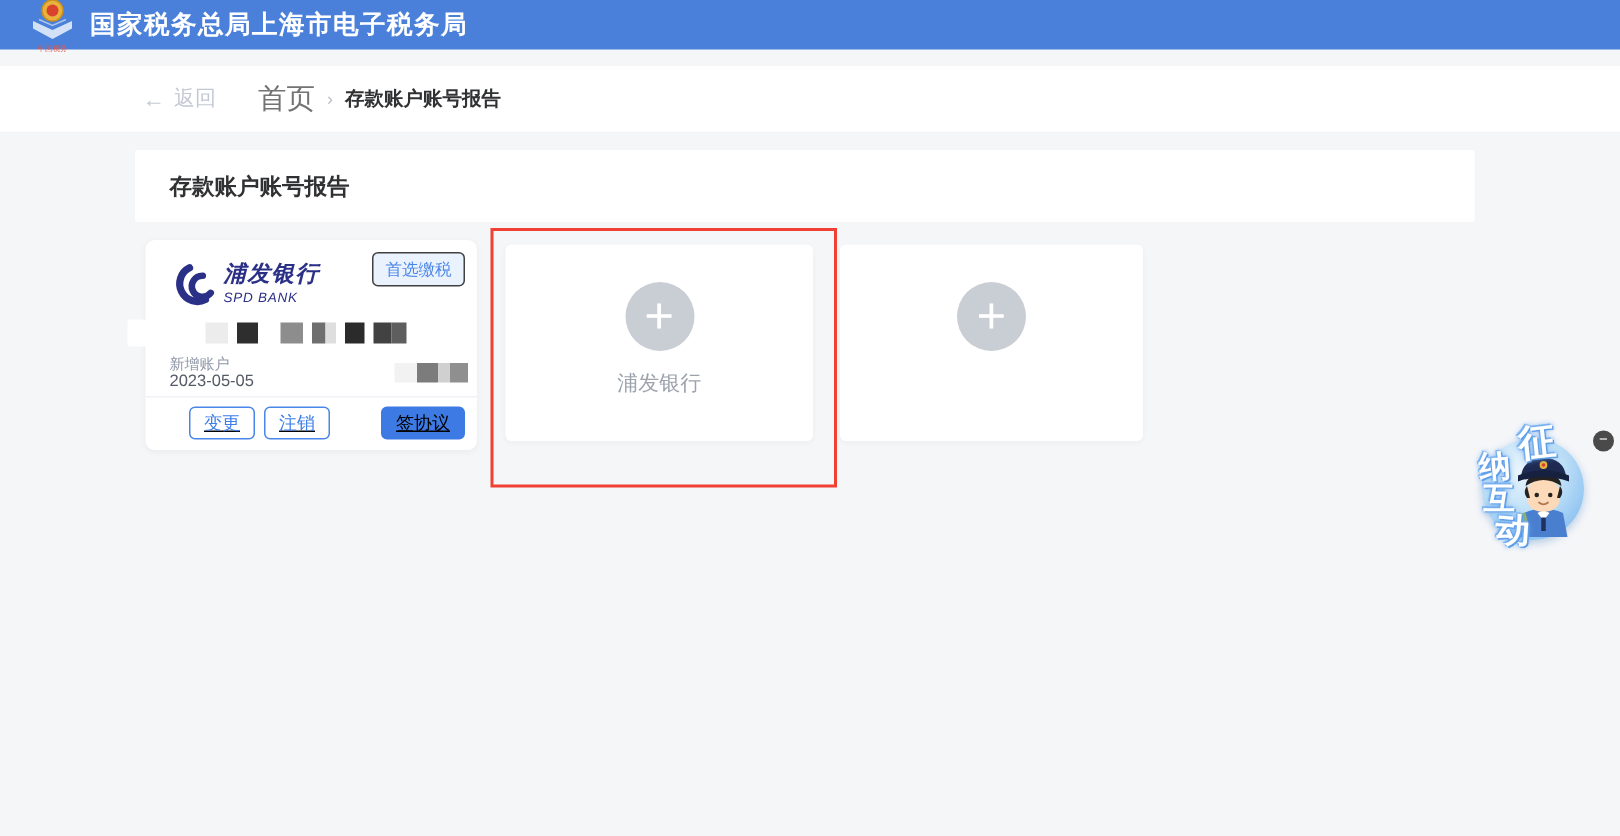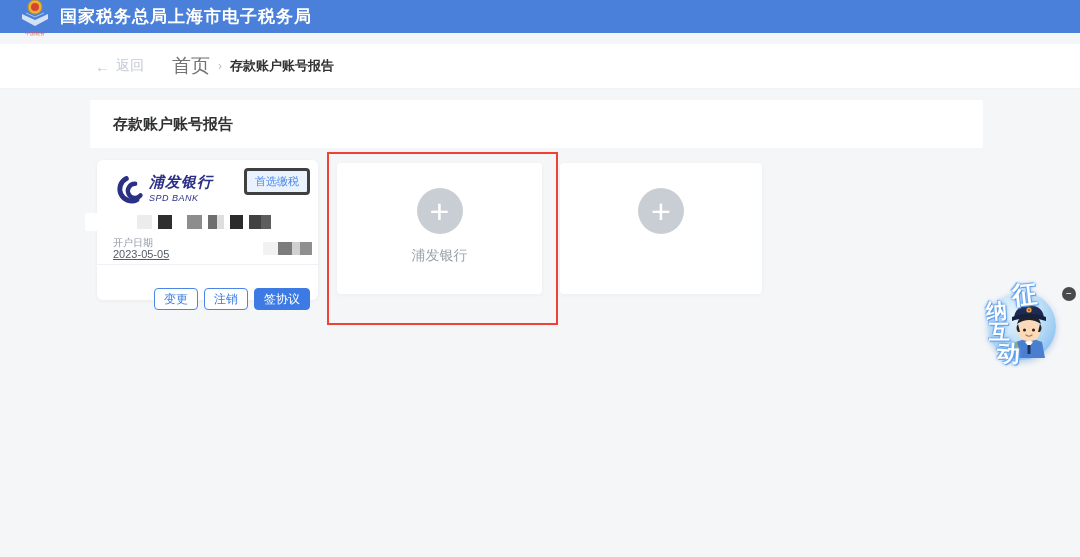--- a/index.html
+++ b/index.html
@@ -46,37 +46,37 @@
   .bank-card{
     position:absolute;left:97px;top:160px;width:221px;height:140px;background:#ffffff;
     border-radius:6px;box-shadow:0 1px 4px rgba(31,45,61,.05);
   }
   .bank-logo-row{position:absolute;left:16px;top:13px;display:flex;font-style:italic;}
   .bank-mark{width:32px;height:30px;margin-top:2px;}
   .bank-names{margin-left:4px;display:flex;flex-direction:column;}
   .bank-name-cn{font-size:15px;font-weight:bold;color:#2b3087;letter-spacing:1px;}
   .bank-name-en{font-size:9px;color:#2b3087;letter-spacing:.5px;margin-top:1px;}
   .badge{
-    position:absolute;right:8px;top:8px;background:#eaf2fd;border:3px solid #404040;
+    position:absolute;right:8px;top:8px;background:#eaf2fd;border:1px solid #404040;
     color:#4a86e8;font-size:11px;padding:3px 8px;border-radius:4px;
   }
   .mask-notch{position:absolute;left:-12px;top:53px;width:13px;height:18px;background:#ffffff;border-radius:2px;}
   .mask-row{position:absolute;left:0;top:55px;height:14px;width:100%;}
   .mask-row div{position:absolute;top:0;height:14px;}
   .open-date-label{position:absolute;left:16px;top:76px;font-size:10px;color:#8f98a8;}
-  .open-date{position:absolute;left:16px;top:88px;font-size:11px;color:#545b66;text-decoration:underline;}
+  .open-date{position:absolute;left:16px;top:88px;font-size:11px;color:#545b66;}
   .mask-row2{position:absolute;left:0;top:82px;height:13px;width:100%;}
   .mask-row2 div{position:absolute;top:0;height:13px;}
   .card-divider{position:absolute;left:0;top:104px;width:100%;height:1px;background:#f0f1f4;}
-  .btn-row{position:absolute;right:8px;top:128px;display:flex;gap:6px;}
+  .btn-row{position:absolute;right:8px;top:111px;display:flex;gap:6px;text-decoration:underline;}
   .btn{
     font-size:12px;line-height:14px;padding:3px 9px;border-radius:4px;cursor:pointer;
     border:1px solid #4a86e8;color:#3d7ee8;background:#ffffff;white-space:nowrap;
   }
-  .btn.primary{background:#3d7ae3;border-color:#3d7ae3;color:#ffffff;}
+  .btn.primary{background:#3d7ae3;border-color:#3d7ae3;color:#000000;margin-left:28px;}
   
   .red-highlight{
     position:absolute;left:327px;top:152px;width:231px;height:173px;
     border:2px solid #f04134;box-sizing:border-box;pointer-events:none;
   }
   .add-card{
     position:absolute;top:163px;height:131px;background:#ffffff;border-radius:4px;
     box-shadow:0 1px 4px rgba(31,45,61,.04);cursor:pointer;
     display:flex;flex-direction:column;align-items:center;
   }
@@ -158,21 +158,21 @@
     <div style="left:40px;width:15px;background:#ececec;"></div>
     <div style="left:61px;width:14px;background:#2e2e2e;"></div>
     <div style="left:90px;width:15px;background:#8d8d8d;"></div>
     <div style="left:111px;width:9px;background:#6f6f6f;"></div>
     <div style="left:120px;width:7px;background:#dedede;"></div>
     <div style="left:133px;width:13px;background:#2b2b2b;"></div>
     <div style="left:152px;width:12px;background:#424242;"></div>
     <div style="left:164px;width:10px;background:#5e5e5e;"></div>
   </div>
 
-  <div class="open-date-label">开户日期</div>
+  <div class="open-date-label">新增账户</div>
   <div class="open-date">2023-05-05</div>
   <div class="mask-row2">
     <div style="left:166px;width:15px;background:#f2f2f2;"></div>
     <div style="left:181px;width:14px;background:#7c7c7c;"></div>
     <div style="left:195px;width:8px;background:#d0d0d0;"></div>
     <div style="left:203px;width:12px;background:#8f8f8f;"></div>
   </div>
 
   <div class="card-divider"></div>
   <div class="btn-row">

